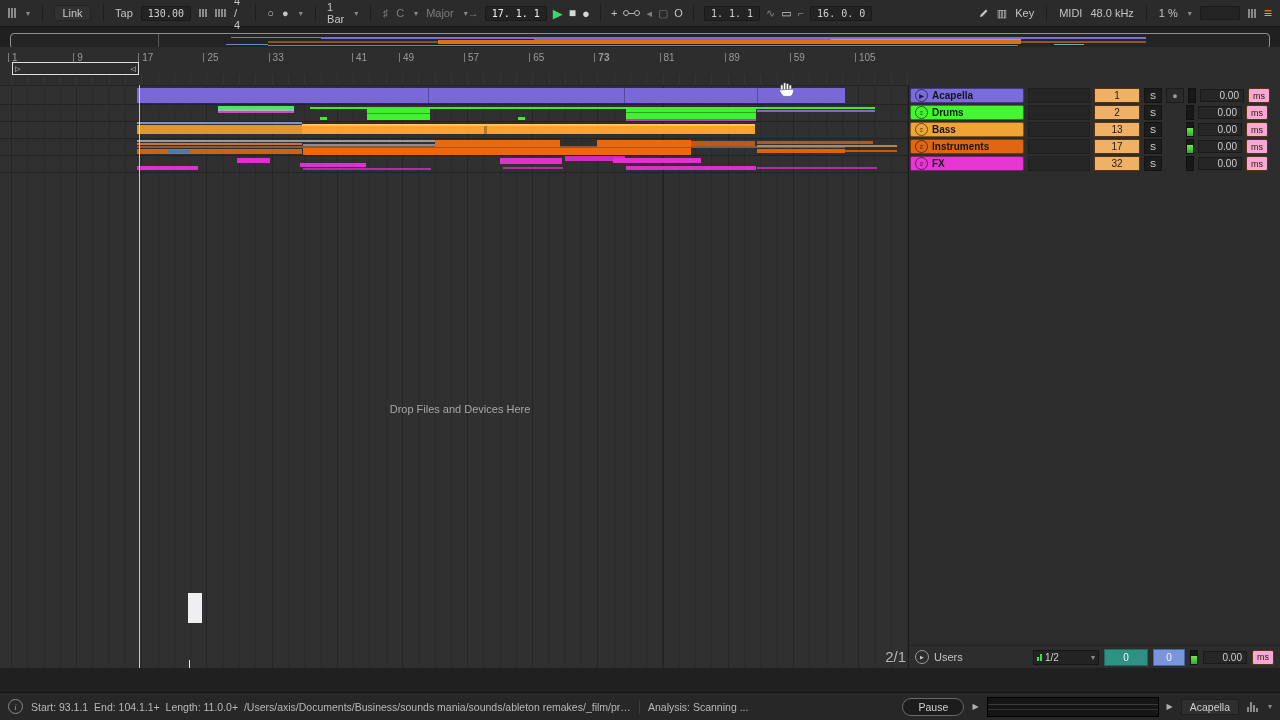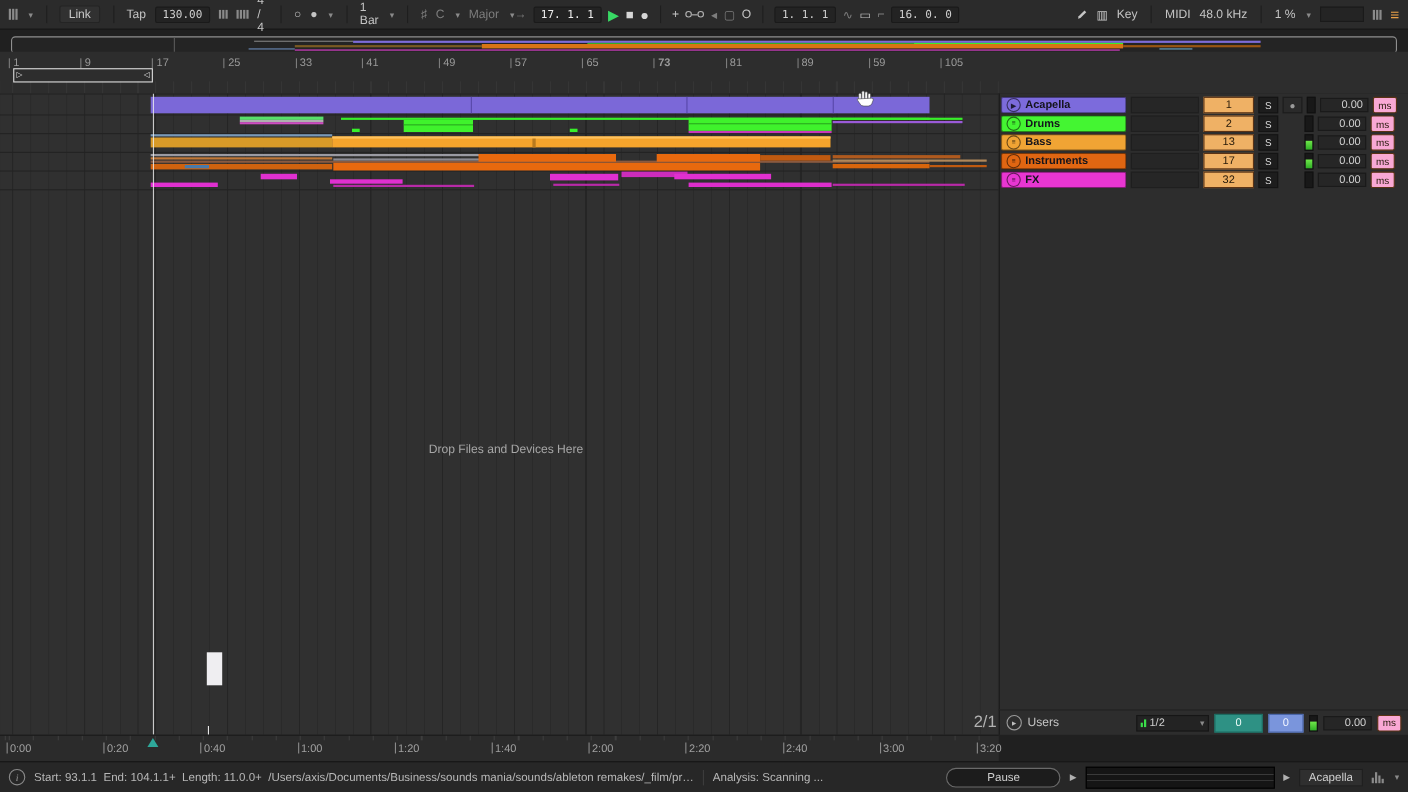--- a/index.html
+++ b/index.html
@@ -129,21 +129,21 @@
     border-left:5px solid transparent;border-right:5px solid transparent;border-bottom:8px solid #2ea89a;}
   
   #status{position:absolute;left:0;top:692px;width:1280px;height:28px;background:#272727;
     border-top:1px solid #161616;display:flex;align-items:center;gap:8px;padding:0 8px;
     box-sizing:border-box;font-size:10.5px;color:#b8b8b8;}
   .info-ico{width:13px;height:13px;border:1px solid #8a8a8a;border-radius:50%;display:flex;
     align-items:center;justify-content:center;font-size:9px;color:#9a9a9a;font-family:"Liberation Serif",serif;font-style:italic;}
   #status .path{white-space:pre;overflow:hidden;text-overflow:ellipsis;max-width:600px;}
   .vline{width:1px;height:14px;background:#3c3c3c;}
   .pause-pill{margin-left:auto;min-width:52px;height:16px;background:#1c1c1c;border:1px solid #6a6a6a;
-    border-radius:9px;display:flex;align-items:center;justify-content:center;color:#cfcfcf;padding:0 25px;}
+    border-radius:9px;display:flex;align-items:center;justify-content:center;color:#cfcfcf;padding:0 4px;}
   .mini-tri{font-size:8px;color:#b0b0b0;}
   .wave{width:170px;height:18px;background:#151515;border:1px solid #000;
     background-image:linear-gradient(transparent 6px,#3a3a3a 6px,#3a3a3a 7px,transparent 7px),
       linear-gradient(transparent 11px,#343434 11px,#343434 12px,transparent 12px);}
   .prev-label{background:#2f2f2f;border:1px solid #1e1e1e;padding:1px 8px;color:#cfcfcf;}
   .meter-ico{display:inline-flex;align-items:flex-end;gap:1px;}
   .meter-ico i{display:block;width:2px;background:#8a8a8a;}
 </style>
 </head>
 <body>
@@ -248,21 +248,21 @@
       <div class="clip" style="left: 1043px; top: 10px; width: 30px; height: 1px; background: rgb(106, 168, 200);"></div>
     </div>
 
   <div id="ruler">
     <div id="beat-labels">
         <span class="beat-label" style="left: 12px;">1</span>
         <span class="beat-label" style="left: 77.15px;">9</span>
         <span class="beat-label" style="left: 142.3px;">17</span>
         <span class="beat-label" style="left: 207.45px; text-align: right;">25</span>
         <span class="beat-label" style="left: 272.6px;">33</span>
-        <span class="beat-label" style="left: 333px;">41</span>
+        <span class="beat-label" style="left: 356px;">41</span>
         <span class="beat-label" style="left: 402.9px;">49</span>
         <span class="beat-label" style="left: 468.05px;">57</span>
         <span class="beat-label" style="left: 533.2px;">65</span>
         <span class="beat-label" style="left: 598.35px; font-weight: bold;">73</span>
         <span class="beat-label" style="left: 663.5px;">81</span>
         <span class="beat-label" style="left: 728.65px;">89</span>
         <span class="beat-label" style="left: 793.8px;">59</span>
         <span class="beat-label" style="left: 858.95px;">105</span>
       </div>
     <div id="ruler-ticks"></div>
@@ -437,37 +437,20 @@
       <span>1/2</span>
       <span class="chev" style="margin-left:auto">▾</span>
     </span>
     <span class="tealbox">0</span>
     <span class="bluebox">0</span>
     <span class="tmeter lit"></span>
     <span class="dlybox">0.00</span>
     <span class="msbadge">ms</span>
   </div>
 
-  <div id="time-ruler">
-    <div id="time-ticks"></div>
-    <div id="time-labels">
-        <span class="time-label" style="left: 9px;">0:00</span>
-        <span class="time-label" style="left: 97.2px;">0:20</span>
-        <span class="time-label" style="left: 185.4px;">0:40</span>
-        <span class="time-label" style="left: 273.6px;">1:00</span>
-        <span class="time-label" style="left: 361.8px;">1:20</span>
-        <span class="time-label" style="left: 450px;">1:40</span>
-        <span class="time-label" style="left: 538.2px;">2:00</span>
-        <span class="time-label" style="left: 626.4px;">2:20</span>
-        <span class="time-label" style="left: 714.6px;">2:40</span>
-        <span class="time-label" style="left: 802.8px;">3:00</span>
-        <span class="time-label" style="left: 891px;">3:20</span>
-      </div>
-    <div id="ph-triangle"></div>
-  </div>
 
   <div id="status">
     <span class="info-ico">i</span>
     <span class="path">Start: 93.1.1  End: 104.1.1+  Length: 11.0.0+  /Users/axis/Documents/Business/sounds mania/sounds/ableton remakes/_film/projects/Calvin Harris, Rag'n'B</span>
     <span class="vline"></span>
     <span>Analysis: Scanning ...</span>
     <span class="pause-pill">Pause</span>
     <span class="mini-tri">▶</span>
     <span class="wave"></span>
     <span class="mini-tri">▶</span>

